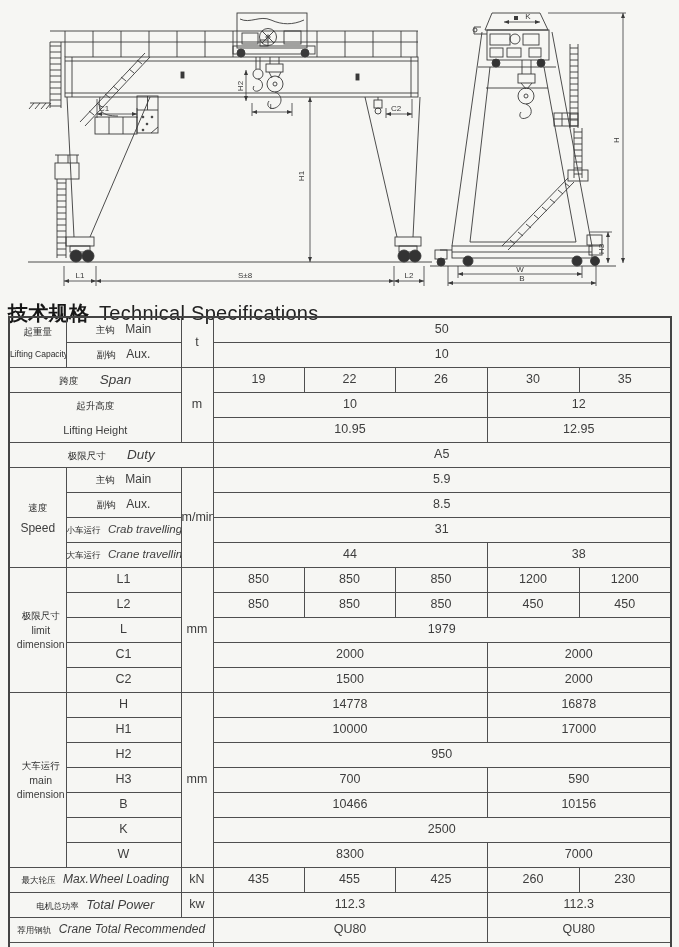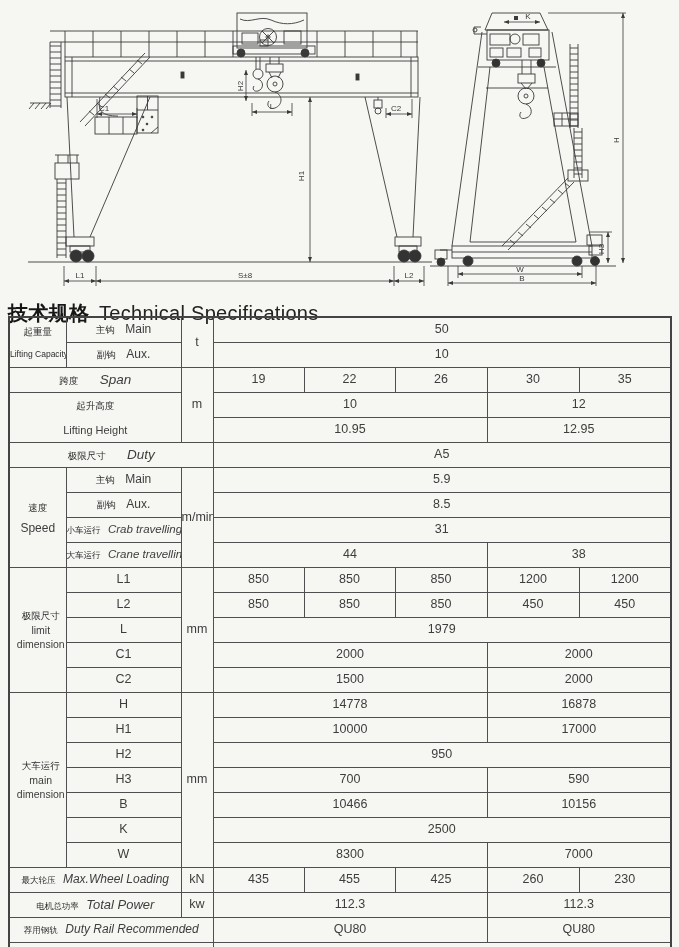--- a/index.html
+++ b/index.html
@@ -430,21 +430,21 @@
       <span class="en-sm" style="font-size:13px">Total Power</span>
     </td>
     <td class="u">kw</td>
     <td colspan="3">112.3</td>
     <td colspan="2">112.3</td>
   </tr>
 
   <tr>
     <td colspan="3">
       <span class="zh-sm">荐用钢轨</span>
-      <span class="en-sm" style="font-size:12px">Duty Rail Recommended</span>
+      <span class="en-sm" style="font-size:12px">Crane Total Recommended</span>
     </td>
     <td colspan="3">QU80</td>
     <td colspan="2">QU80</td>
   </tr>
 
   <tr>
     <td colspan="3">
       
       
     </td>

